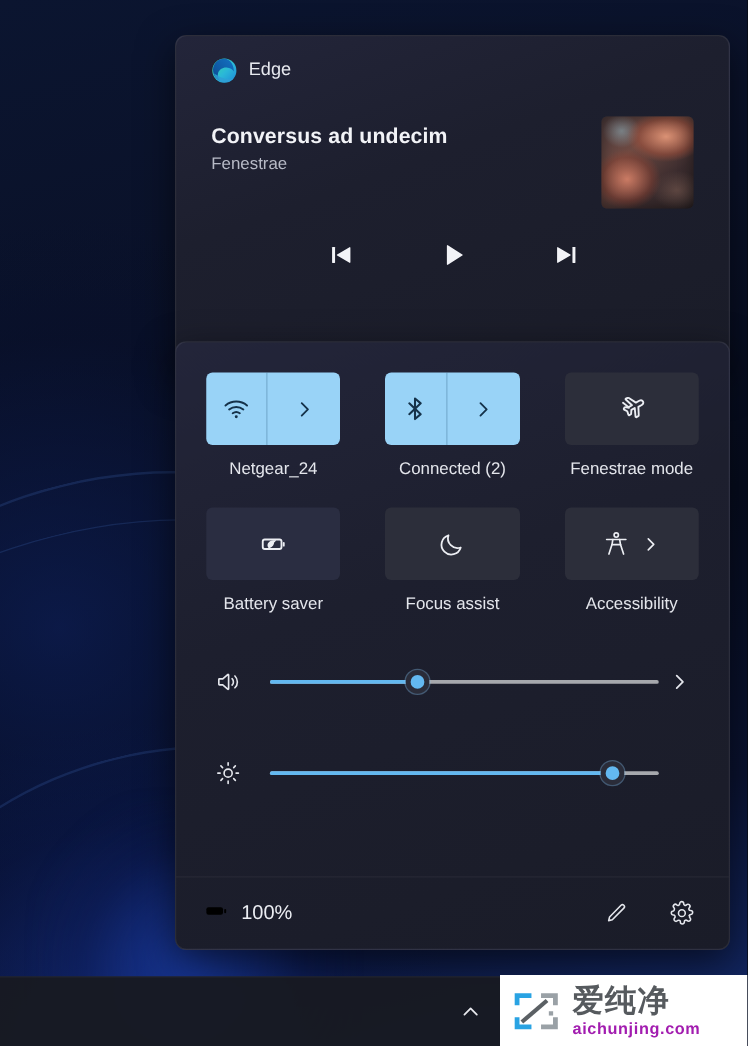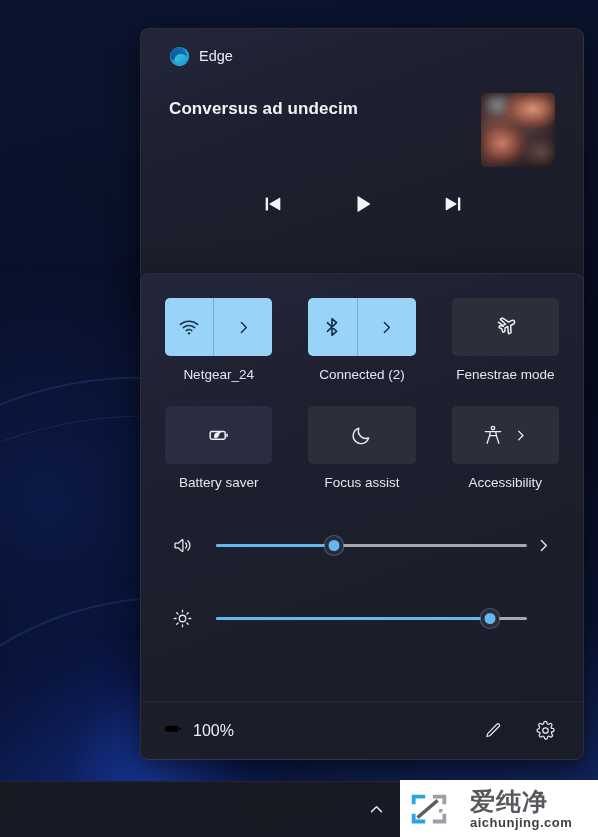--- a/index.html
+++ b/index.html
@@ -68,35 +68,34 @@
   #watermark {
     position: absolute;
     right: 0; bottom: 0;
     width: 198px; height: 57px;
     background: #ffffff;
     display: flex;
     align-items: center;
     padding-left: 6px;
     box-sizing: border-box;
     z-index: 9;
-    gap: 12px;
   }
   #watermark .wm-logo { width: 46px; height: 46px; flex: 0 0 auto; }
   #watermark .wm-text { margin-left: 6px; line-height: 1; }
   #watermark .wm-cn {
     font-size: 25px;
     font-weight: bold;
     color: #565a5e;
     letter-spacing: 1px;
     display: block;
   }
   #watermark .wm-en {
     font-size: 13px;
     font-weight: bold;
-    color: #404040;
+    color: #a21caf;
     letter-spacing: 0.5px;
     display: block;
     margin-top: 2px;
   }
 
   
   .flyout {
     position: absolute;
     left: 140px;
     width: 444px;
@@ -353,20 +352,21 @@
         <path d="M12 1.2C6 1.2 1.6 5.5 1.6 11.3c0 4.6 2.6 8.6 6.9 10.3-2.2-2-3-4.6-2.3-7.1C7.1 11.2 10.2 9 14 9.2c3.2.2 5.6 1.7 6.6 3.6.5-4.9-3.1-11.6-8.6-11.6z" fill="url(#edgeB)"></path>
         <path d="M2.6 14.6c.6 4.3 4.6 8.1 9.6 8.1 3.6 0 6.9-1.7 8.6-4.3-2.2 1.3-5.2 1.8-8 1.1-4.6-1.1-7.6-3.4-10.2-4.9z" fill="#2f9fd6" opacity="0.85"></path>
       </svg>
     </span>
     <span class="media-app-name">Edge</span>
   </div>
 
   <div class="media-body">
     <div class="media-meta">
       <div class="media-title">Conversus ad undecim</div>
+      <div class="media-artist">Fenestrae</div>
     </div>
     <div class="album-art"></div>
   </div>
 
   <div class="media-controls">
     <div class="media-btn">
       <svg viewBox="0 0 24 24" width="22" height="22" fill="currentColor">
         <rect x="4" y="5" width="2.6" height="14" rx="0.4"></rect>
         <path d="M20 5.6v12.8a.5.5 0 0 1-.79.41L8.4 12.41a.5.5 0 0 1 0-.82L19.21 5.2a.5.5 0 0 1 .79.4z"></path>
       </svg>

